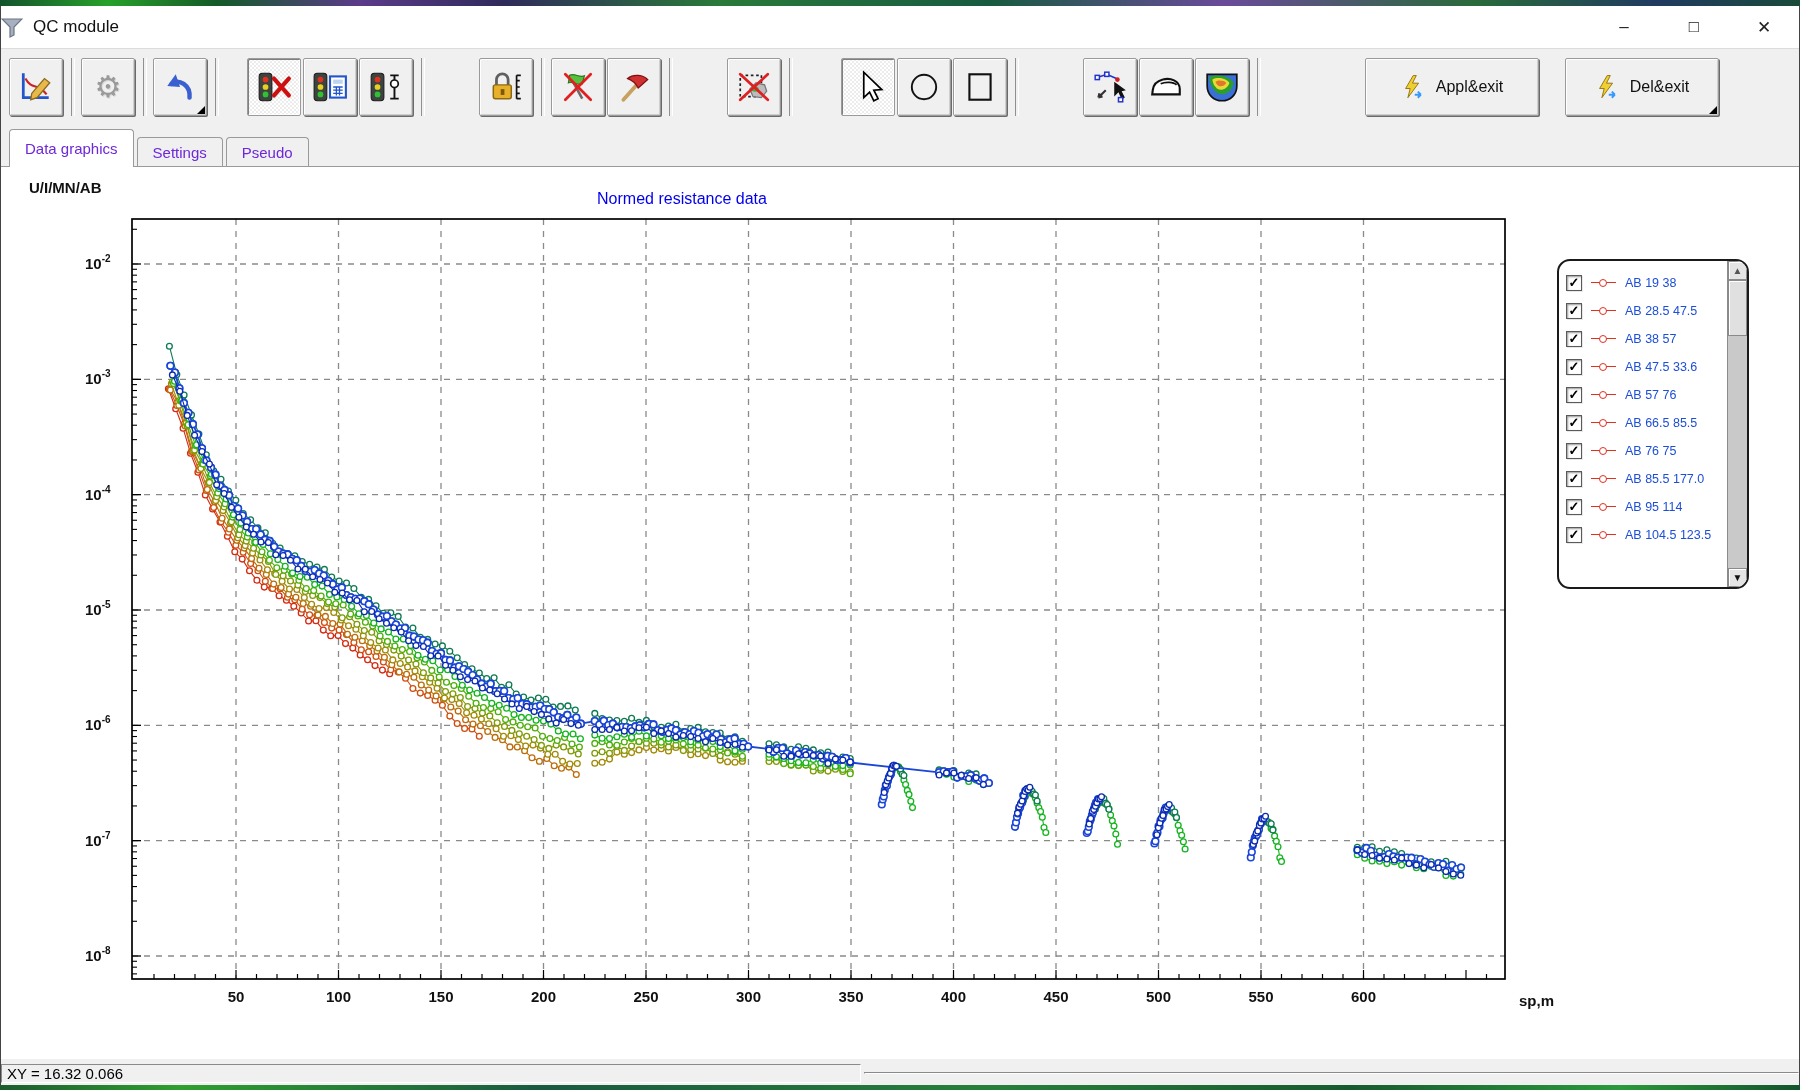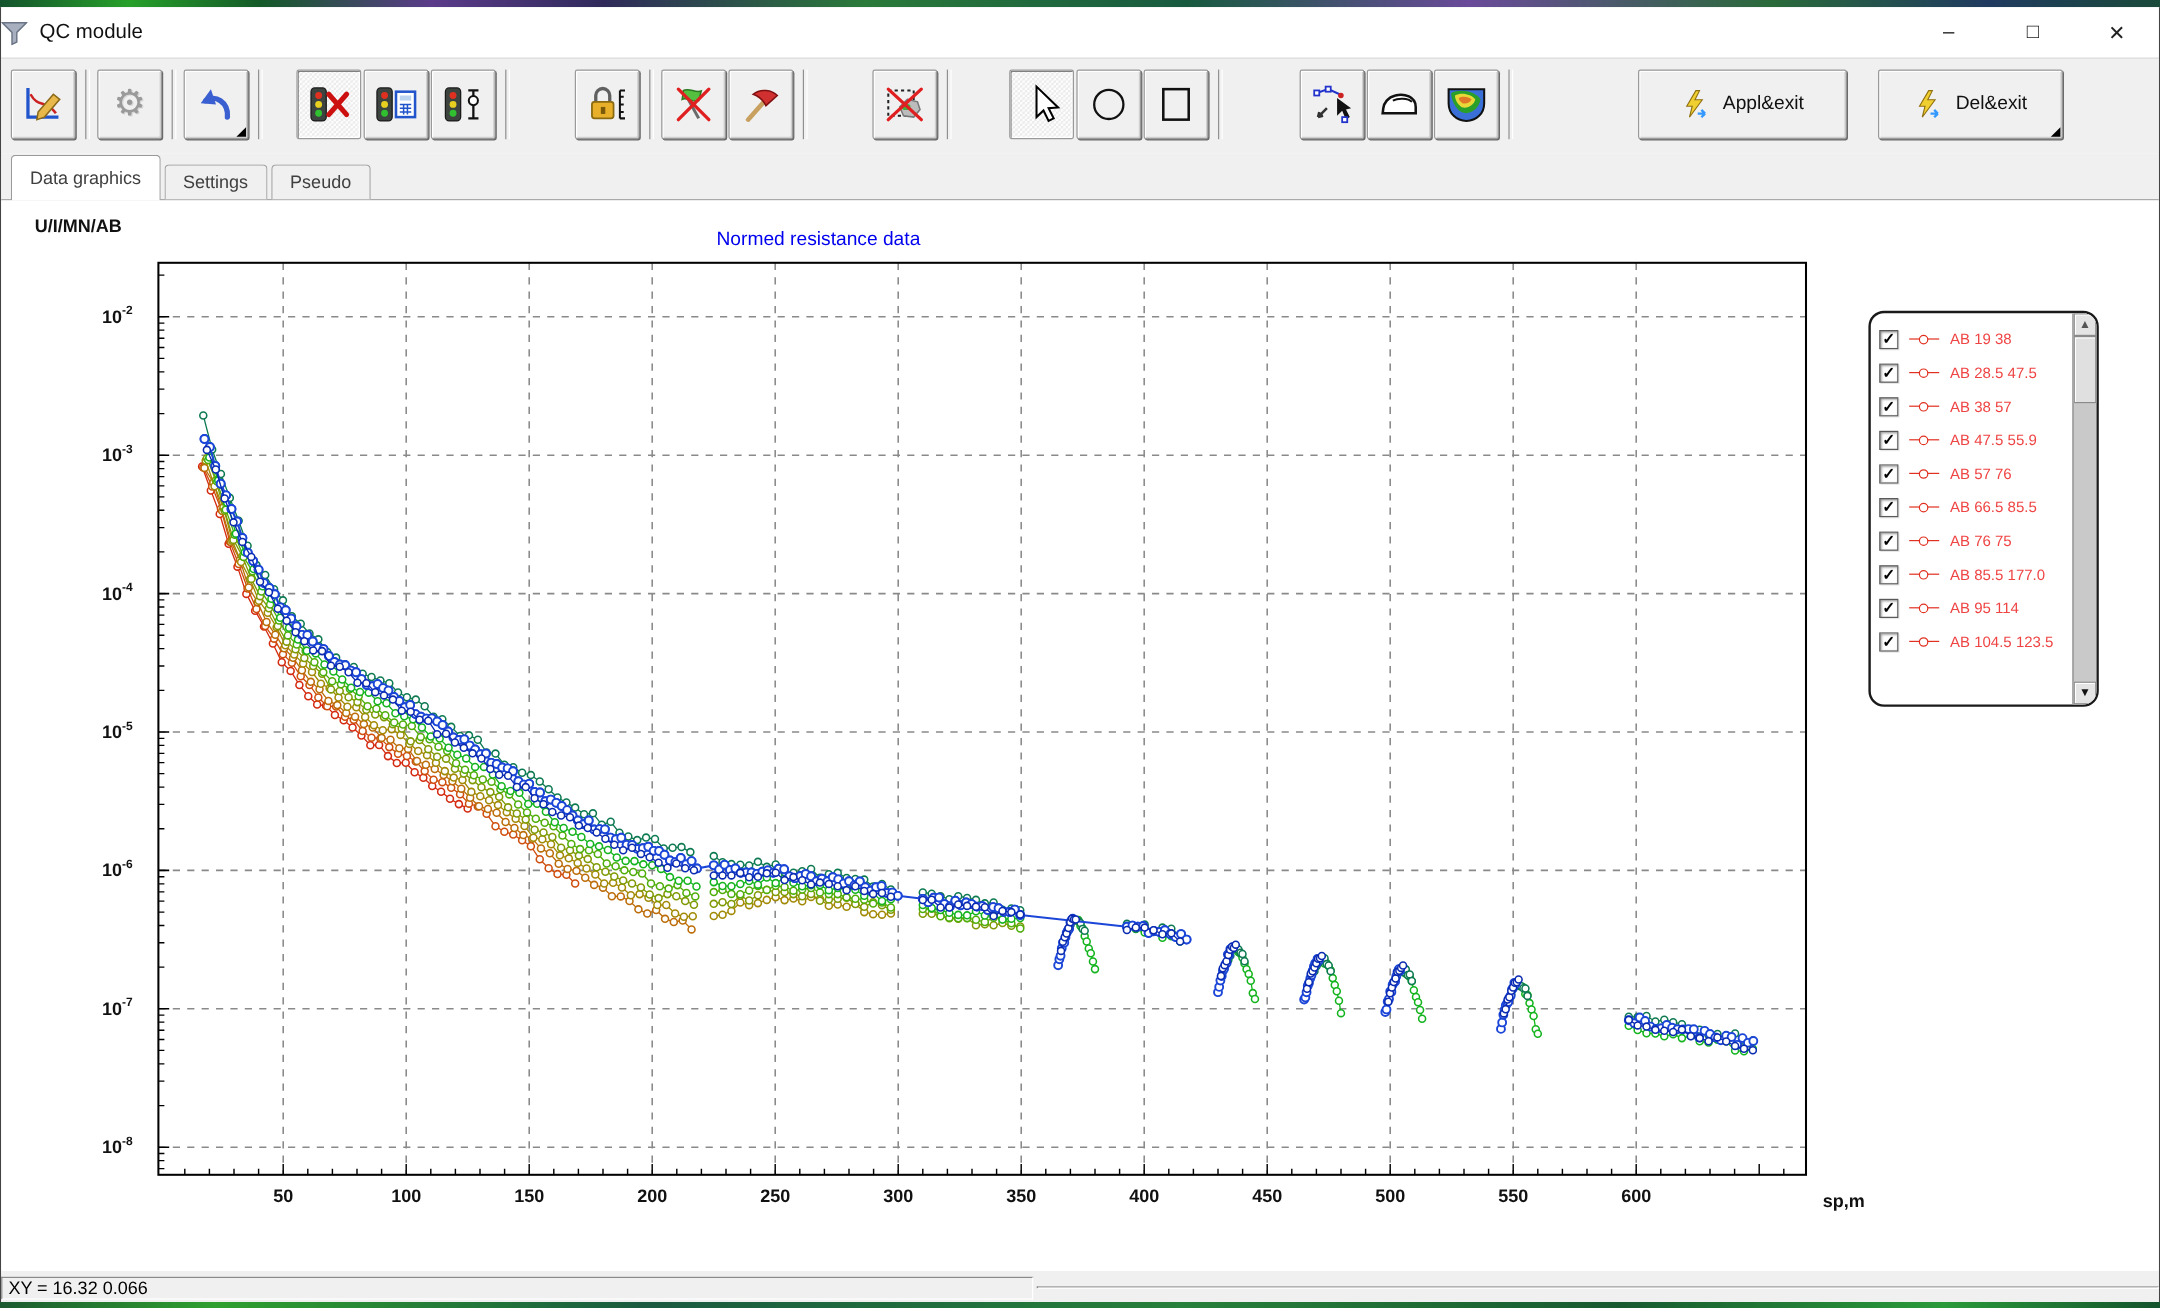--- a/index.html
+++ b/index.html
@@ -11,32 +11,32 @@
   .win-controls{margin-left:auto;display:flex;height:100%;align-items:center}
   .win-btn{width:70px;height:100%;display:flex;align-items:center;justify-content:center;font-size:17px;color:#222;cursor:default}
   .toolbar{height:80px;background:#f0f0f0;border-top:1px solid #dcdcdc;display:flex;align-items:flex-start;padding:9px 0 0 8px;box-sizing:border-box}
   .tbtn{width:52px;height:56px;flex:0 0 auto;background:#f0f0f0;border:1px solid #9a9a9a;border-radius:2px;box-shadow:inset 1px 1px 0 #fff,inset -1px -1px 0 #cfcfcf,1px 1px 0 #6a6a6a;display:flex;align-items:center;justify-content:center;position:relative;margin-right:2px}
   .tbtn.sel{background-color:#ececec;background-image:linear-gradient(45deg,#fff 25%,transparent 25%,transparent 75%,#fff 75%),linear-gradient(45deg,#fff 25%,transparent 25%,transparent 75%,#fff 75%);background-size:4px 4px;background-position:0 0,2px 2px;box-shadow:inset 1px 1px 0 #808080,inset -1px -1px 0 #fff}
   .corner::after{content:"";position:absolute;right:1px;bottom:1px;width:0;height:0;border-left:8px solid transparent;border-bottom:8px solid #000}
   .sep{width:2px;height:58px;border-left:1px solid #909090;border-right:1px solid #fff;margin:0 6px;flex:0 0 auto}
   .spc{flex:0 0 auto;height:1px}
   .exit-btn{height:56px;flex:0 0 auto;background:#f0f0f0;border:1px solid #9a9a9a;border-radius:2px;box-shadow:inset 1px 1px 0 #fff,inset -1px -1px 0 #cfcfcf,1px 1px 0 #6a6a6a;display:flex;align-items:center;justify-content:center;gap:9px;font-size:16px;color:#111;position:relative}
   .tabbar{height:38px;background:#f0f0f0;display:flex;align-items:flex-end;padding-left:8px;border-bottom:1px solid #9a9a9a;position:relative}
-  .tab{height:28px;padding:0 15px;background:#f0f0f0;border:1px solid #9a9a9a;border-bottom:none;border-radius:4px 4px 0 0;display:flex;align-items:center;font-size:15px;color:#404040;margin-right:3px}
+  .tab{height:28px;padding:0 15px;background:#f0f0f0;border:1px solid #9a9a9a;border-bottom:none;border-radius:4px 4px 0 0;display:flex;align-items:center;font-size:15px;color:#6d28d9;margin-right:3px}
   .tab.active{height:36px;background:#fff;position:relative;z-index:3;margin-bottom:-1px;padding-bottom:1px}
   .main{position:relative;height:892px;background:#fff;overflow:hidden}
   #chart{position:absolute;left:0;top:0}
   .legendbox{position:absolute;left:1556px;top:92px;width:188px;height:326px;background:#fff;border:2px solid #1a1a1a;border-radius:13px;display:flex;overflow:hidden;z-index:5}
   .legend-items{flex:1;padding:8px 0 0 7px}
   .lrow{display:flex;align-items:center;height:28px;gap:9px}
   .cb{width:16px;height:16px;box-sizing:border-box;background:#fff;border:1px solid #5a5a5a;box-shadow:inset 1px 1px 2px #9a9a9a,1px 1px 0 #e8e8e8;font-size:13px;font-weight:900;line-height:14px;display:flex;align-items:center;justify-content:center;color:#000}
   .marker{width:25px;height:9px;position:relative;flex:0 0 auto}
   .marker::before{content:"";position:absolute;left:0;right:0;top:3.5px;border-top:1.8px solid var(--mk,#e03020)}
   .marker::after{content:"";position:absolute;left:8px;top:0.5px;width:6px;height:6px;border:1.6px solid var(--mk,#e03020);border-radius:50%;background:#fff}
-  .llabel{font-size:12.5px;color:#ef4444;white-space:nowrap}
+  .llabel{font-size:12.5px;color:#1d4ed8;white-space:nowrap}
   .scrollbar{width:19px;background:#c9c9c9;border-left:1px solid #8a8a8a;display:flex;flex-direction:column}
   .sbtn{height:19px;box-sizing:border-box;background:#e4e4e4;border:1px solid #8a8a8a;box-shadow:inset 1px 1px 0 #fff;display:flex;align-items:center;justify-content:center;font-size:10px;color:#555}
   .sthumb{height:56px;box-sizing:border-box;background:#e0e0e0;border:1px solid #8a8a8a;box-shadow:inset 1px 1px 0 #fff}
   .strack{flex:1}
   .statusbar{height:26px;background:#f0f0f0;display:flex;align-items:center;padding-top:2px;box-sizing:border-box}
   .spanel{width:860px;box-sizing:border-box;border:1px solid;border-color:#8a8a8a #fff #fff #8a8a8a;display:flex;align-items:center;padding-left:5px;font-size:15px;color:#000}
   .spanel2{flex:1;box-sizing:border-box;border:1px solid;border-color:#8a8a8a #fff #fff #8a8a8a;margin-left:3px}
   .bottom-strip{height:6px;background:linear-gradient(90deg,#1c5a30 0%,#2fa02f 10%,#1a5a40 30%,#27803a 55%,#185a30 75%,#2a9a3a 90%,#14532d 100%)}
 </style>
 </head>
@@ -1707,21 +1707,21 @@
             <div class="llabel">AB 28.5 47.5</div>
           </div>
           <div class="lrow" style="--mk: #e03020;">
             <div class="cb">✓</div>
             <div class="marker"></div>
             <div class="llabel">AB 38 57</div>
           </div>
           <div class="lrow" style="--mk: #e03020;">
             <div class="cb">✓</div>
             <div class="marker"></div>
-            <div class="llabel">AB 47.5 55.9</div>
+            <div class="llabel">AB 47.5 33.6</div>
           </div>
           <div class="lrow" style="--mk: #e03020;">
             <div class="cb">✓</div>
             <div class="marker"></div>
             <div class="llabel">AB 57 76</div>
           </div>
           <div class="lrow" style="--mk: #e03020;">
             <div class="cb">✓</div>
             <div class="marker"></div>
             <div class="llabel">AB 66.5 85.5</div>

